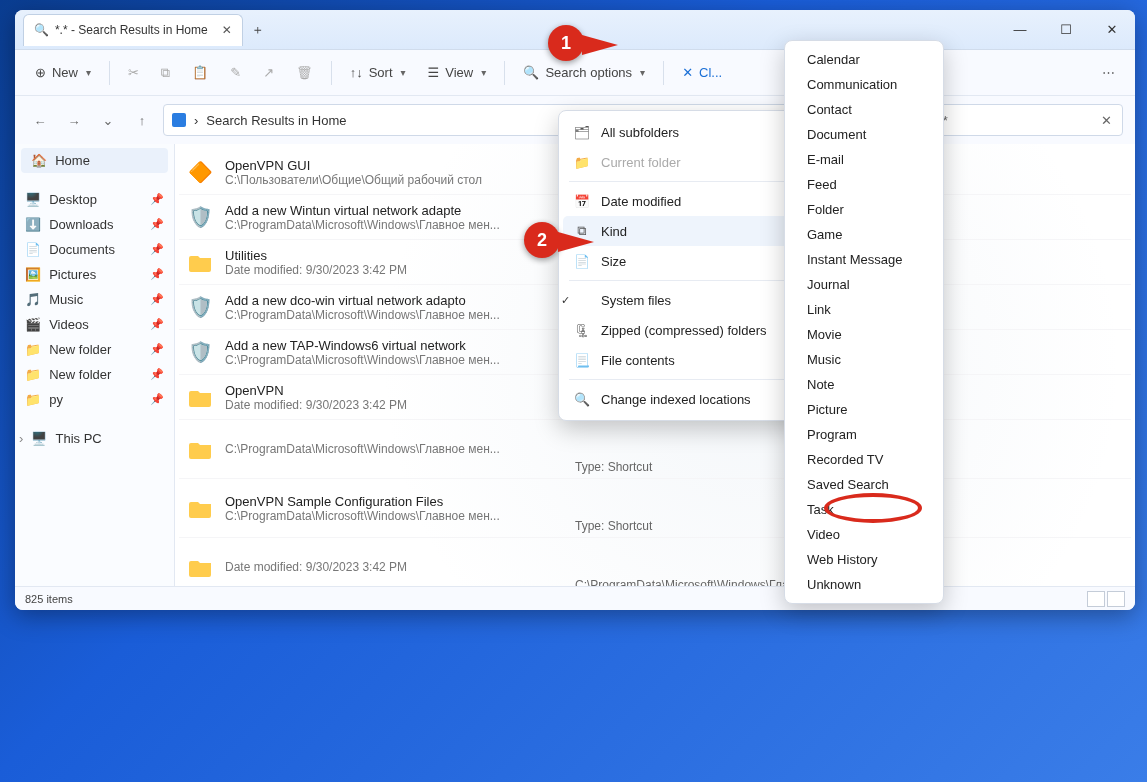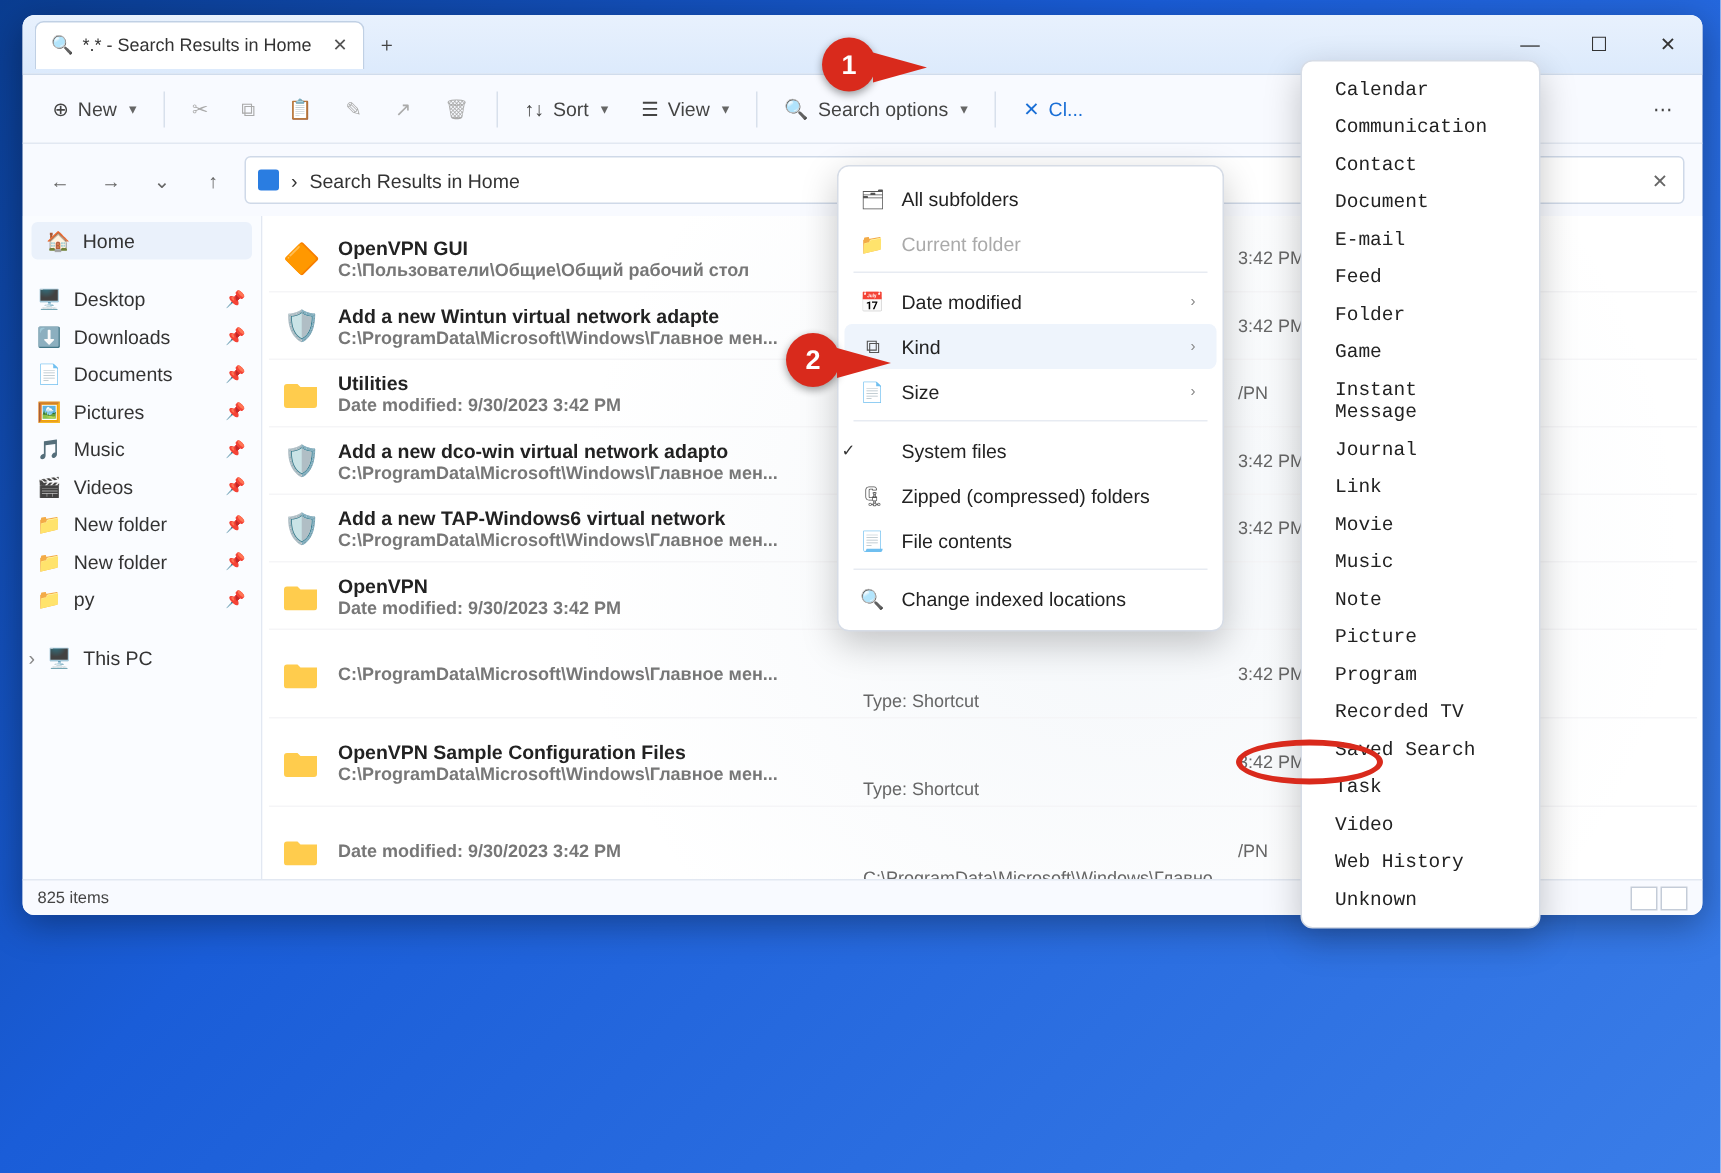--- a/index.html
+++ b/index.html
@@ -88,21 +88,21 @@
   .filelist {
     flex:1; overflow-y:auto; padding:6px 4px;
     background: #fff;
     background-image: radial-gradient(circle at 60% 50%, rgba(180,200,220,0.15), transparent 60%);
   }
   .row {
     display:flex; align-items:center; padding:4px 8px; gap:10px;
     border-bottom:1px solid #f5f5f7;
   }
   .fic { width:28px; height:28px; border-radius:3px; display:flex;align-items:center;justify-content:center;}
-  .ftexts { flex:0 0 340px; overflow:hidden;font-weight:bold; }
+  .ftexts { flex:0 0 340px; overflow:hidden; }
   .fname { color:#222; font-size:13px; white-space:nowrap; overflow:hidden; text-overflow:ellipsis;}
   .fpath { color:#777; font-size:12px; white-space:nowrap; overflow:hidden; text-overflow:ellipsis;}
   .fcol { flex:0 0 240px; color:#666; font-size:12px; white-space:nowrap; overflow:hidden; text-overflow:ellipsis;margin-top:36px;}
   .fcol2 { flex:0 0 190px; color:#666; font-size:12px; white-space:nowrap;}
   .status {
     height:24px; border-top:1px solid #e2e8f2;
     display:flex; align-items:center; padding:0 10px;
     font-size:11px; color:#444; background:#f8faff;
     justify-content:space-between;
   }
@@ -462,21 +462,21 @@
     <span class="micon">📃</span>
     <span>File contents</span>
   </div>
   <div class="mdiv"></div>
   <div class="mi">
     <span class="micon">🔍</span>
     <span>Change indexed locations</span>
   </div>
 </div>
 
-<div class="menu kindmenu" id="kindmenu" style="left:867px; top:40px; width:160px;font-family:Liberation Mono, monospace;">
+<div class="menu kindmenu" id="kindmenu" style="left:784px; top:40px; width:160px;">
     <div class="mi">Calendar</div>
     <div class="mi">Communication</div>
     <div class="mi">Contact</div>
     <div class="mi">Document</div>
     <div class="mi">E-mail</div>
     <div class="mi">Feed</div>
     <div class="mi">Folder</div>
     <div class="mi">Game</div>
     <div class="mi">Instant Message</div>
     <div class="mi">Journal</div>

